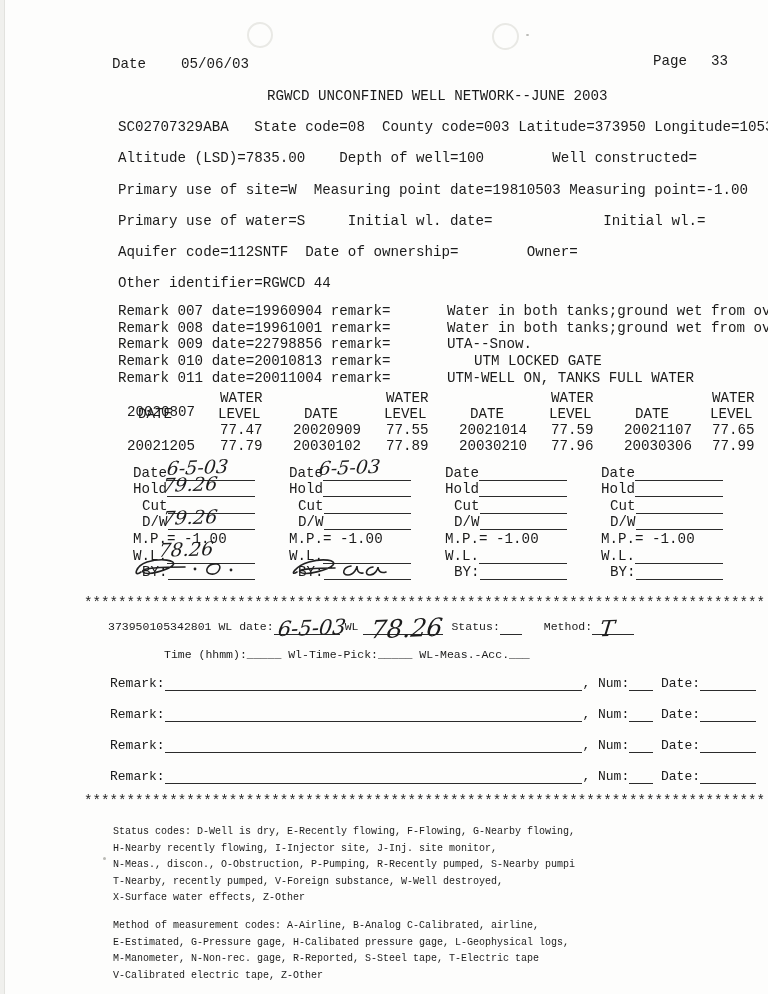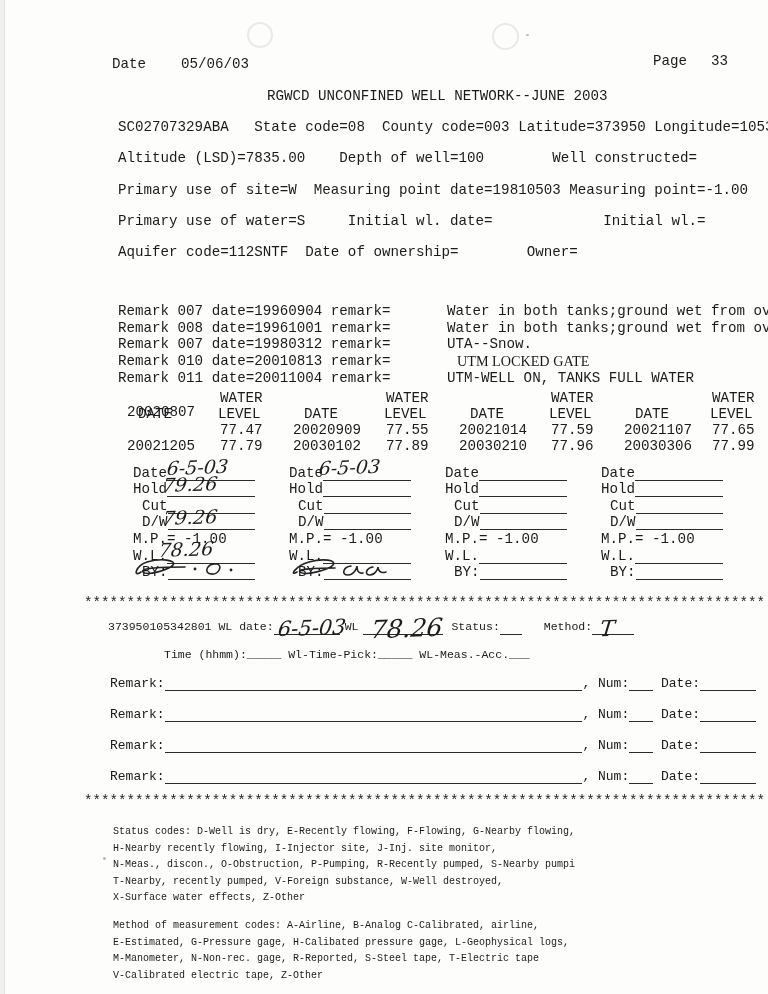--- a/index.html
+++ b/index.html
@@ -56,29 +56,30 @@
   <span class="tline" style="left:653px;top:54px;">Page</span>
   <span class="tline" style="left:711px;top:54px;">33</span>
 
   <span class="tline" style="left:267px;top:89px;">RGWCD UNCONFINED WELL NETWORK--JUNE 2003</span>
 
   <span class="tline" style="left:118px;top:120px;">SC02707329ABA   State code=08  County code=003 Latitude=373950 Longitude=105341</span>
   <span class="tline" style="left:118px;top:151px;">Altitude (LSD)=7835.00    Depth of well=100        Well constructed=</span>
   <span class="tline" style="left:118px;top:183px;">Primary use of site=W  Measuring point date=19810503 Measuring point=-1.00</span>
   <span class="tline" style="left:118px;top:214px;">Primary use of water=S     Initial wl. date=             Initial wl.=</span>
   <span class="tline" style="left:118px;top:245px;">Aquifer code=112SNTF  Date of ownership=        Owner=</span>
+  <span class="tline" style="left:118px;top:276px;">Other identifier=RGWCD 44</span>
 
   <span class="tline" style="left:118px;top:304px;">Remark 007 date=19960904 remark=</span>
   <span class="tline" style="left:447px;top:304px;">Water in both tanks;ground wet from over</span>
   <span class="tline" style="left:118px;top:321px;">Remark 008 date=19961001 remark=</span>
   <span class="tline" style="left:447px;top:321px;">Water in both tanks;ground wet from over</span>
-  <span class="tline" style="left:118px;top:337px;">Remark 007 date=19980312 remark=</span>
+  <span class="tline" style="left:118px;top:337px;">Remark 009 date=22798856 remark=</span>
   <span class="tline" style="left:447px;top:337px;">UTA--Snow.</span>
   <span class="tline" style="left:118px;top:354px;">Remark 010 date=20010813 remark=</span>
-  <span class="tline" style="left:457px;top:354px;font-family:Liberation Serif, serif;">UTM LOCKED GATE</span>
+  <span class="tline" style="left:474px;top:354px;">UTM LOCKED GATE</span>
   <span class="tline" style="left:118px;top:371px;">Remark 011 date=20011004 remark=</span>
   <span class="tline" style="left:447px;top:371px;">UTM-WELL ON, TANKS FULL WATER</span>
 
   <div>
 
     <span class="wt-cell" style="left:220px;top:390px;">WATER</span>
     <span class="wt-cell" style="left:138px;top:406px;">DATE</span>
     <span class="wt-cell" style="left:218px;top:406px;">LEVEL</span>
     <span class="wt-cell" style="left:127px;top:404px;">20020807</span>
     <span class="wt-cell" style="left:220px;top:422px;">77.47</span>

